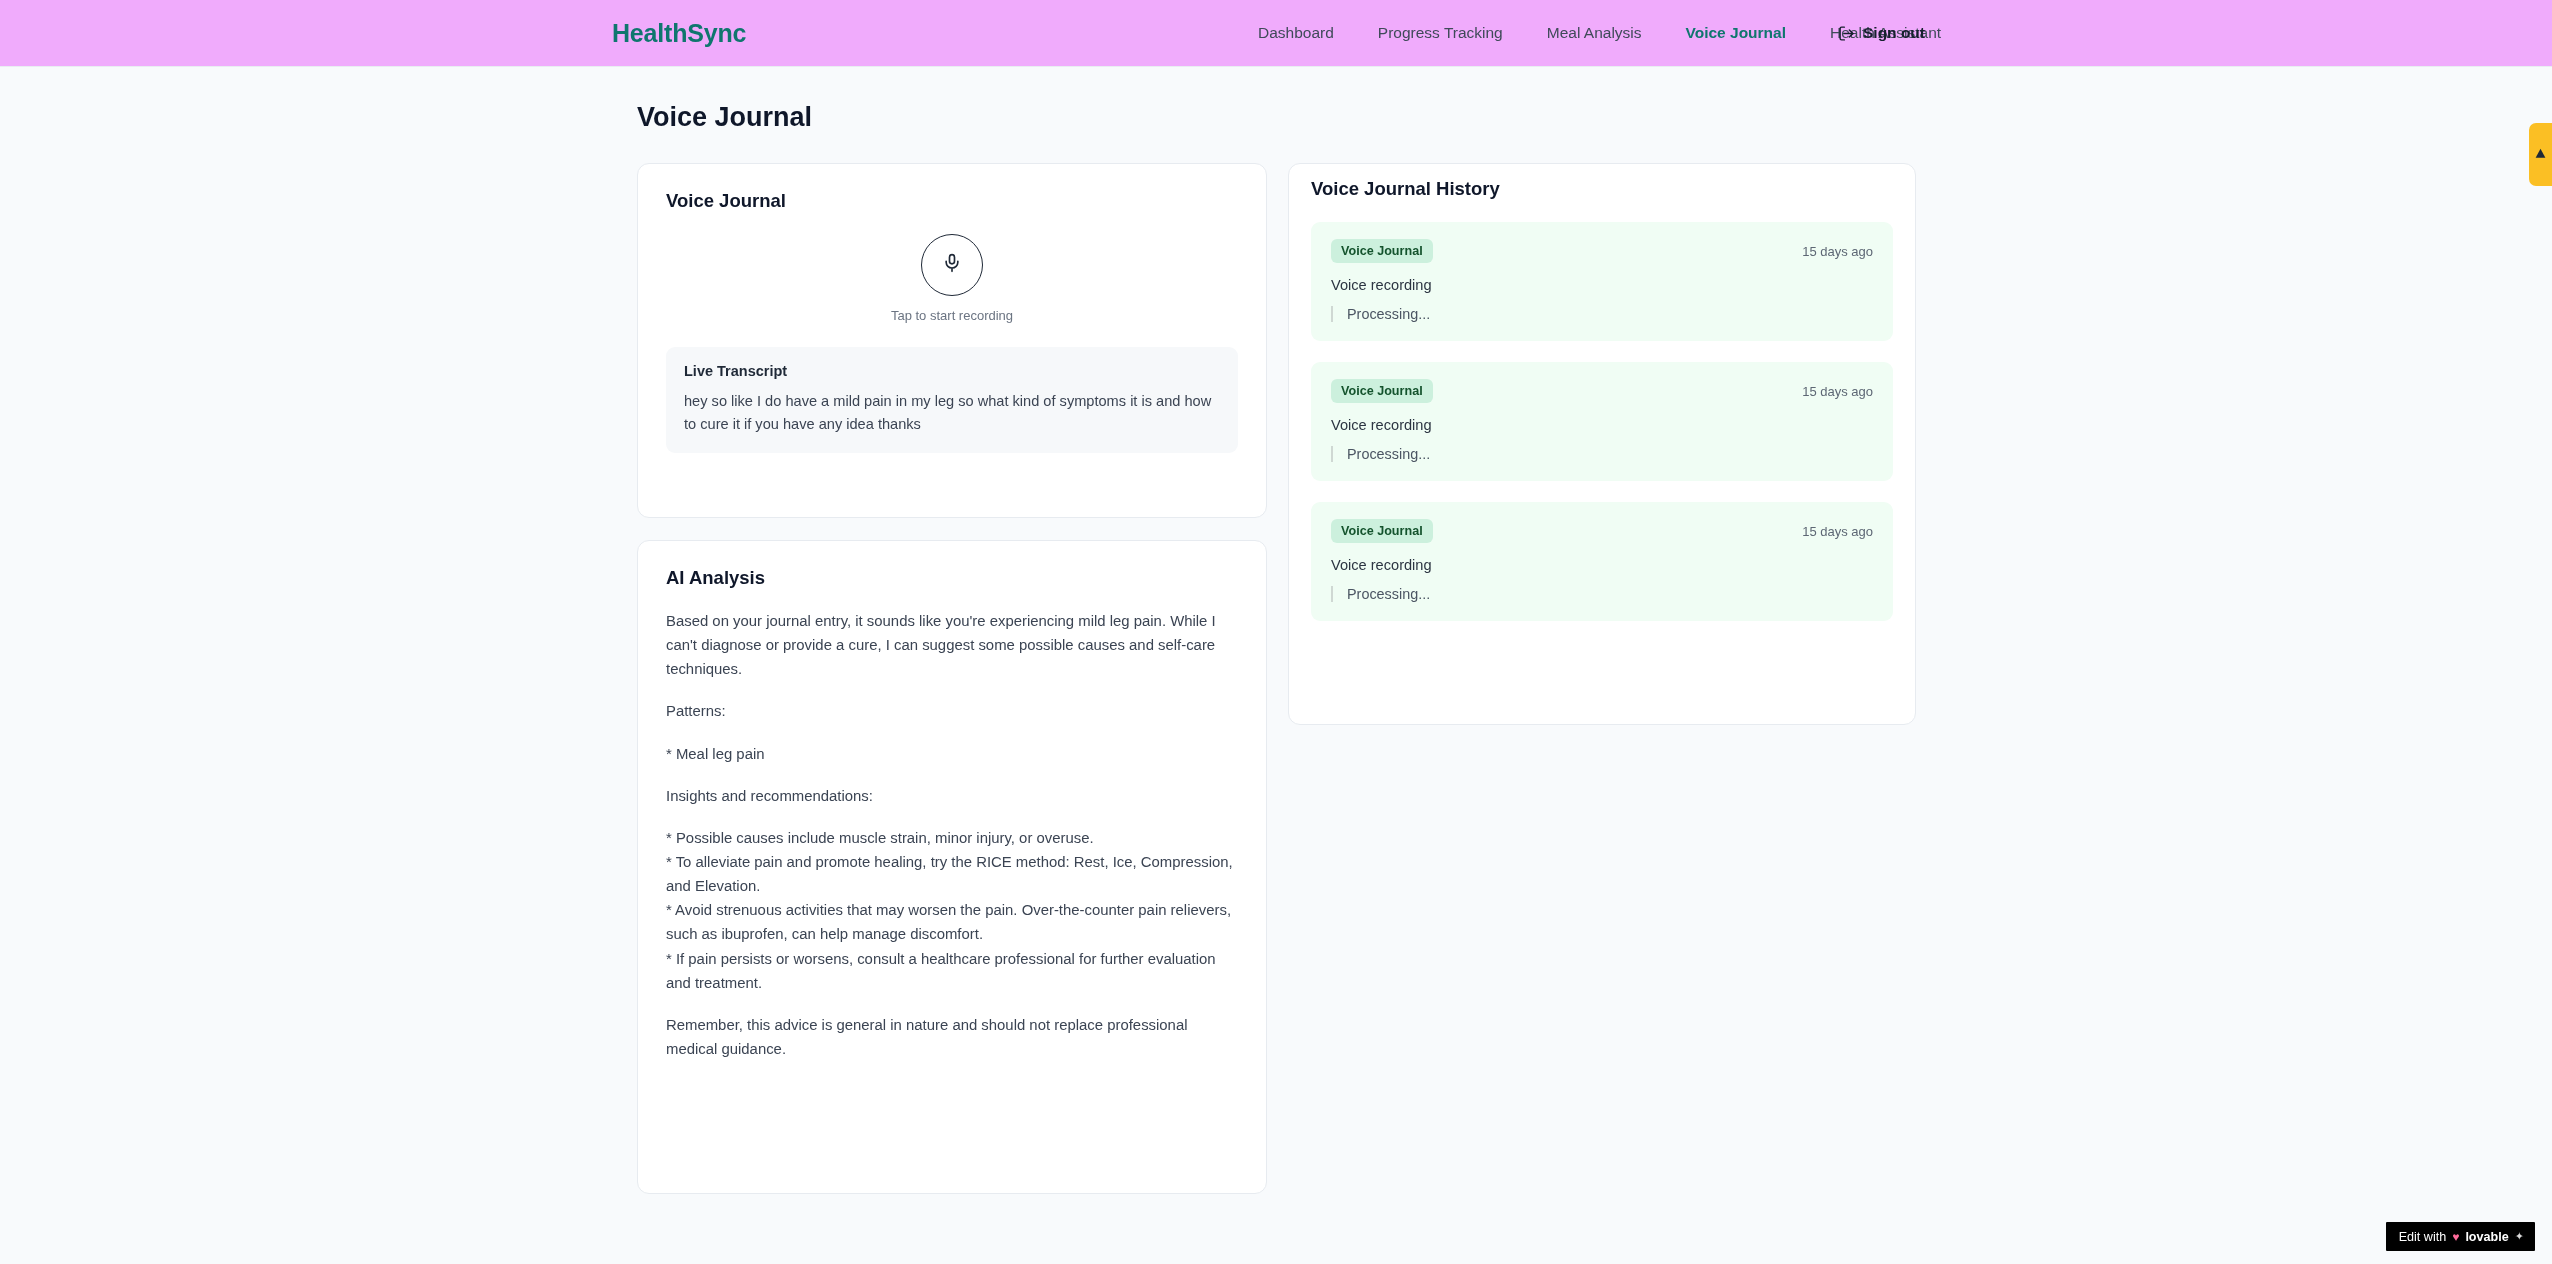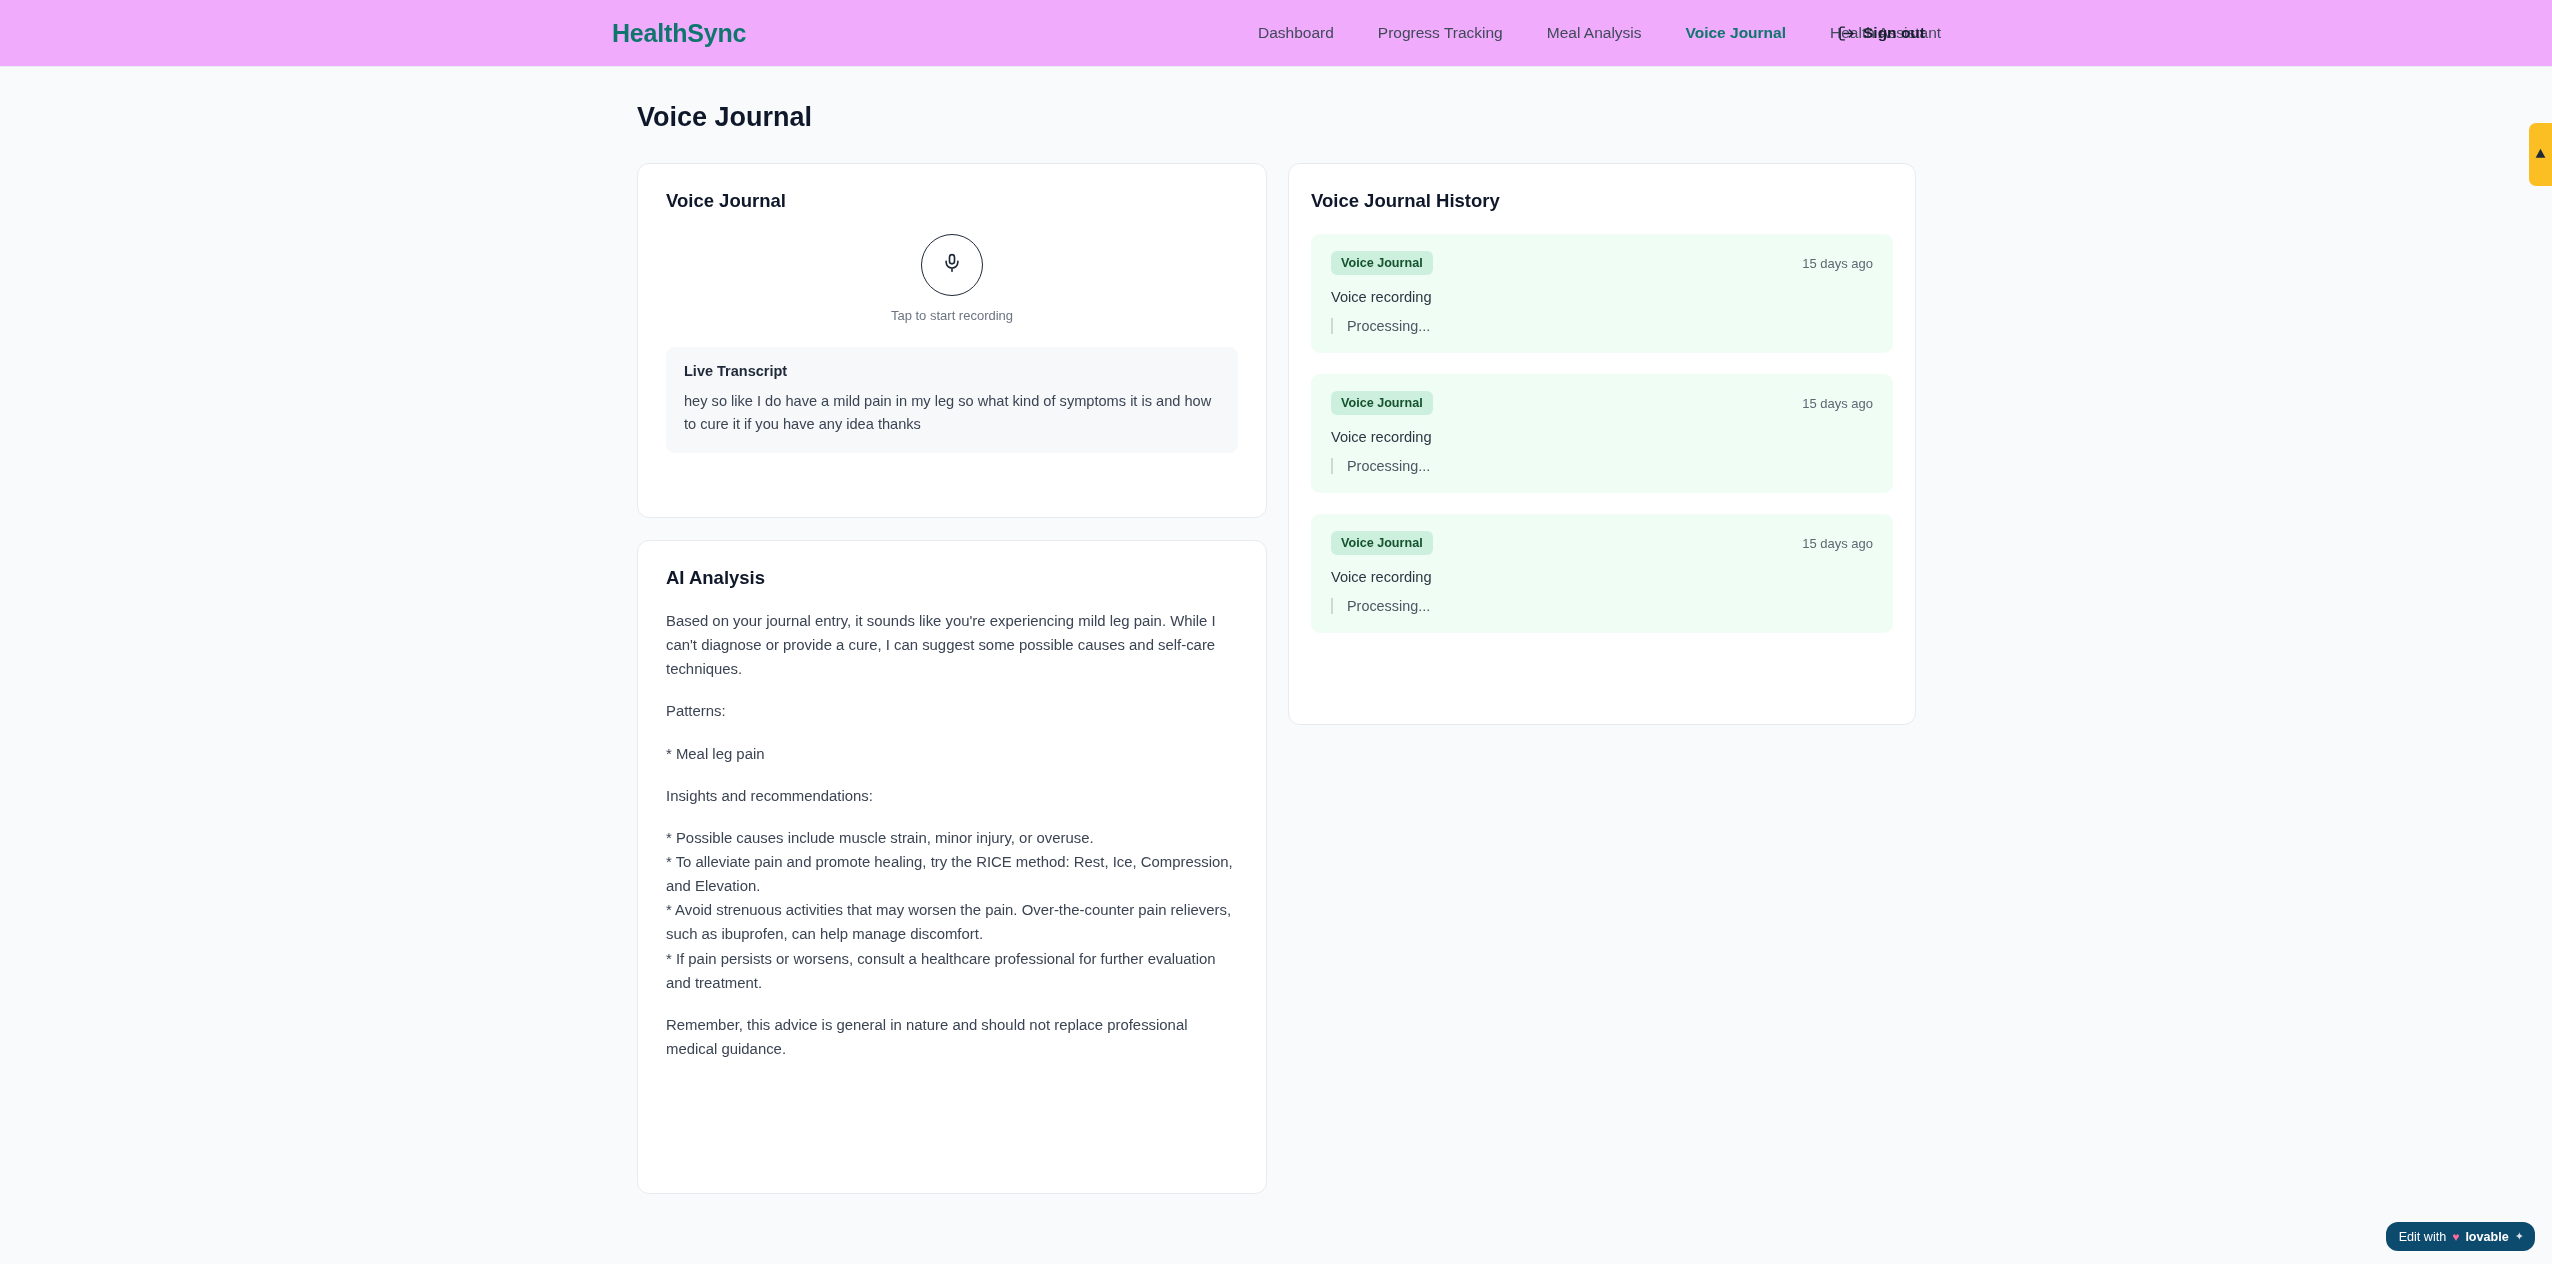--- a/index.html
+++ b/index.html
@@ -152,21 +152,21 @@
   }
   .ai-body p { margin-bottom: 18px; }
   .ai-body p:last-child { margin-bottom: 0; }
 
   
   #history-card {
     left: 1288px;
     top: 96px;
     width: 628px;
     height: 562px;
-    padding: 26px 22px;
+    padding: 14px 22px;
   }
   .history-list {
     margin-top: 22px;
     display: flex;
     flex-direction: column;
     gap: 21px;
   }
   .history-item {
     position: relative;
     background: #f0fdf4;
@@ -219,23 +219,23 @@
     justify-content: center;
     cursor: pointer;
   }
 
   
   .lovable-badge {
     position: absolute;
     right: 17px;
     bottom: 13px;
     height: 29px;
-    background: #0c4a6e;
+    background: #000000;
     color: #ffffff;
-    border-radius: 12px;
+    border-radius: 1px;
     display: flex;
     align-items: center;
     gap: 6px;
     padding: 0 11px 0 13px;
     font-size: 12.6px;
     cursor: pointer;
   }
   .lovable-badge .heart { color: #ff6b9a; font-size: 12px; }
   .lovable-badge .word { font-weight: bold; }
   .lovable-badge .spark { font-size: 11px; opacity: 0.85; }

